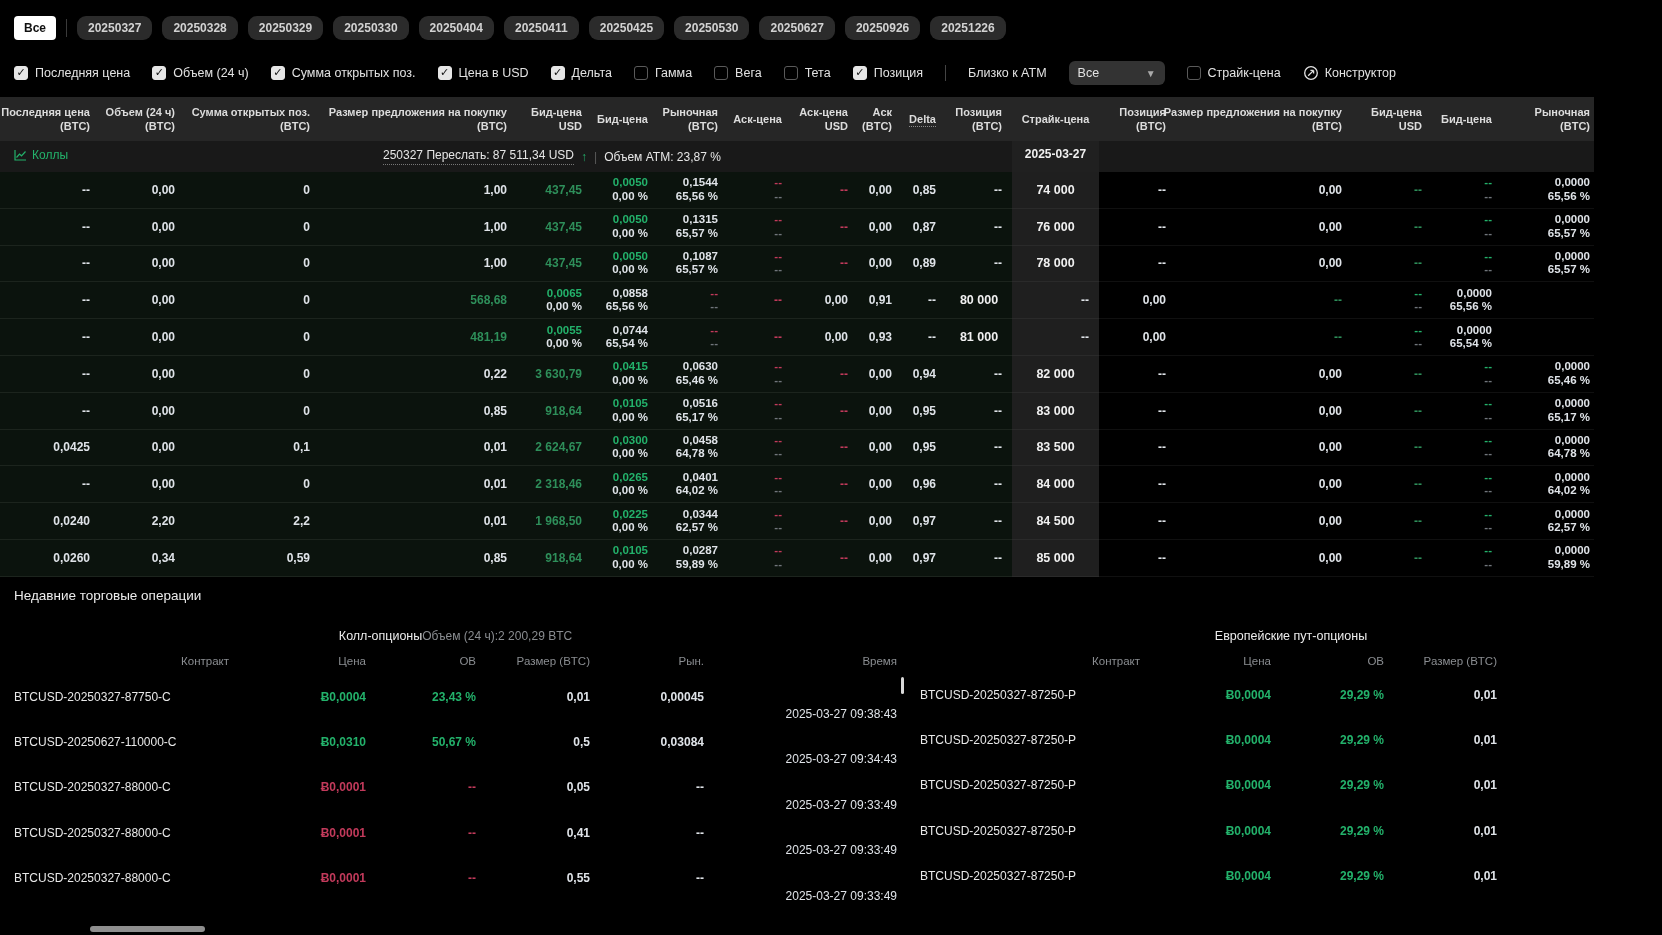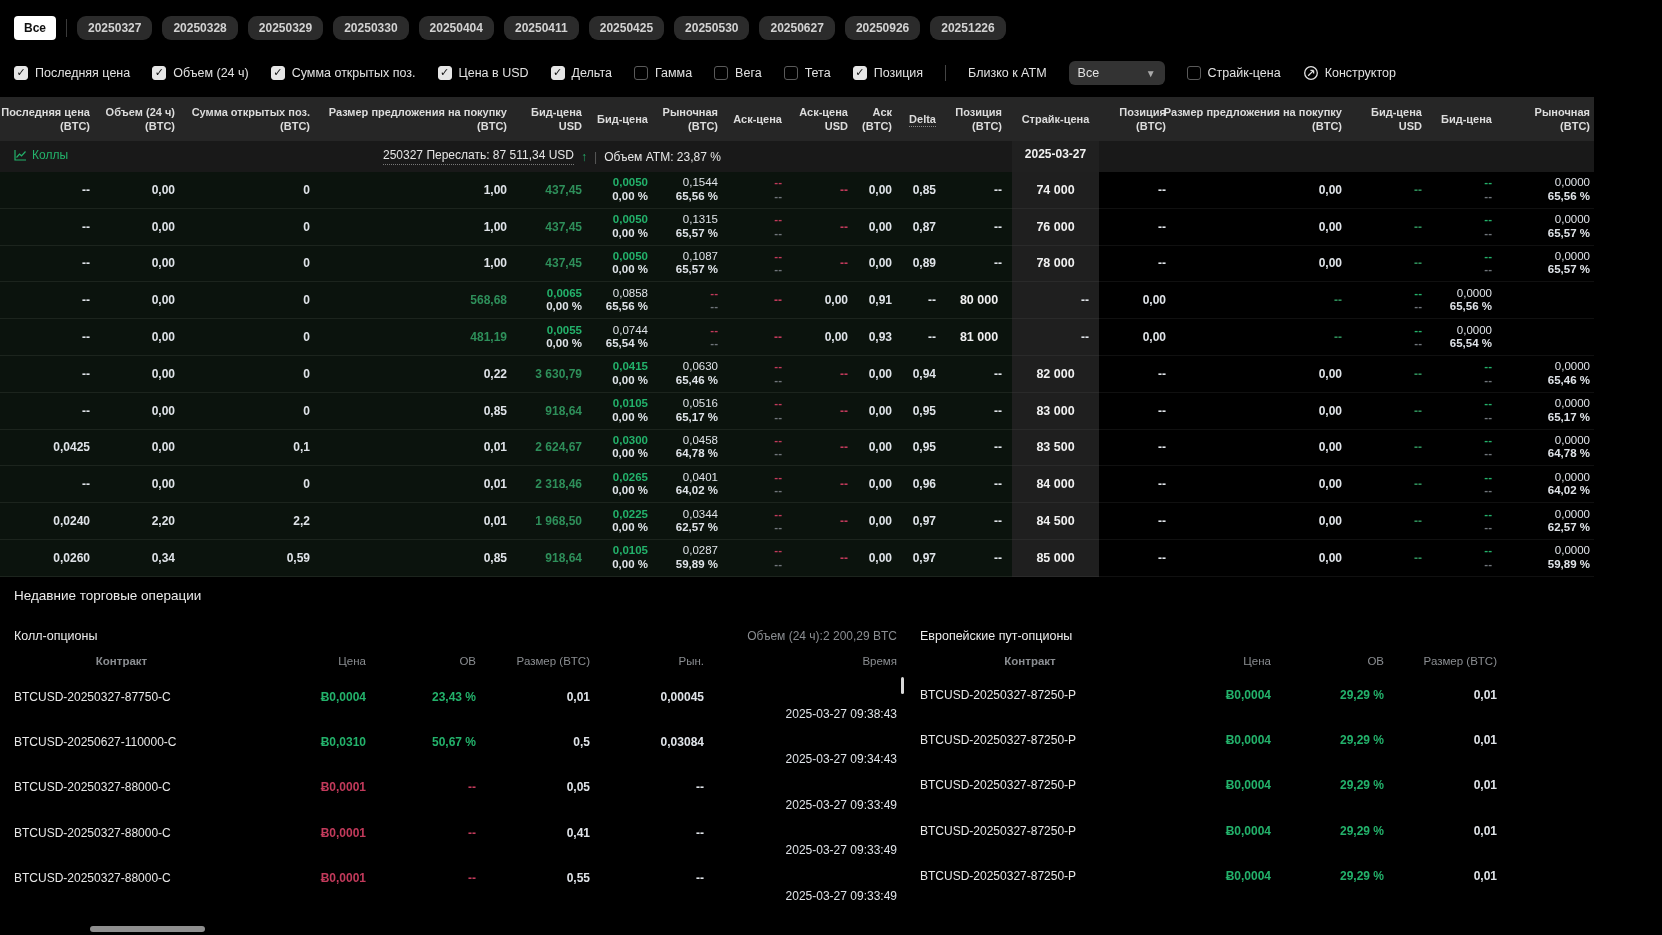--- a/index.html
+++ b/index.html
@@ -43,39 +43,39 @@
   .chain-rows { position:absolute; left:0; top:172px; width:1662px; }
   .crow { height:36.8px; cursor:pointer; }
   .crow > div { border-bottom:1px solid #1c241d; }
   .crow > div:nth-child(-n+12) { background:#0b130d; }
   .crow > div:nth-child(13) { background:#1f1f1f; border-bottom:1px solid #2a2a2a; }
   .crow > div:nth-child(n+14) { background:#000; border-bottom:1px solid #101010; }
   .c { display:flex; flex-direction:column; justify-content:center; align-items:flex-end; padding-right:10px; font-size:12px; font-weight:700; }
   .c.two { font-size:11.5px; line-height:13.5px; }
   .strike-cell { align-items:center !important; padding-right:0 !important; font-size:12.5px; color:#f0f0f0; }
   .w { color:#dfe3e8; }
-  .b { font-weight:400; }
+  .b { font-weight:700; }
   .g { color:#23b26b; }
   .g2 { color:#2e8f5a; }
   .red { color:#c23a5b; }
   .dim { color:#70757b; }
 
   
   .recent-title { position:absolute; left:14px; top:588px; font-size:13.5px; color:#ececec; }
   .ttable { position:absolute; top:626px; }
   .ttable.calls { left:14px; width:883px; }
   .ttable.puts { left:920px; width:742px; overflow:hidden; }
-  .thead { display:flex; justify-content:space-between; align-items:center; height:20px; }
+  .thead { display:flex; justify-content:center; align-items:center; height:20px; }
   .ttitle { font-size:12.5px; color:#ececec; }
   .tvol { font-size:12px; color:#8a8d91; }
   .tgrid-c { display:grid; grid-template-columns:215px 137px 110px 114px 114px 193px; }
   .tgrid-p { display:grid; grid-template-columns:220px 131px 113px 113px 165px; }
   .tcolhead { margin-top:4px; height:22px; align-items:center; font-size:11.5px; color:#8a8d91; }
   .tcolhead > div { text-align:right; }
-  .tcolhead > div:first-child { text-align:center;font-weight:bold; }
+  .tcolhead > div:first-child { text-align:right; }
   .trow { height:45.4px; align-items:center; cursor:pointer; }
   .trow > div { text-align:right; font-size:12px; font-weight:700; color:#dfe3e8; }
   .trow > div:first-child { text-align:left; font-weight:400; color:#e8e8e8; }
   .trow.up .price, .trow.up .iv { color:#23b26b; }
   .trow.down .price, .trow.down .iv { color:#c23a5b; }
   .time { font-weight:400 !important;margin-top:35px; }
 
   
   .icon-svg { display:block; }
   .cursor-bar { position:absolute; left:901px; top:677px; width:3px; height:17px; background:#d9d9d9; border-radius:2px; }

